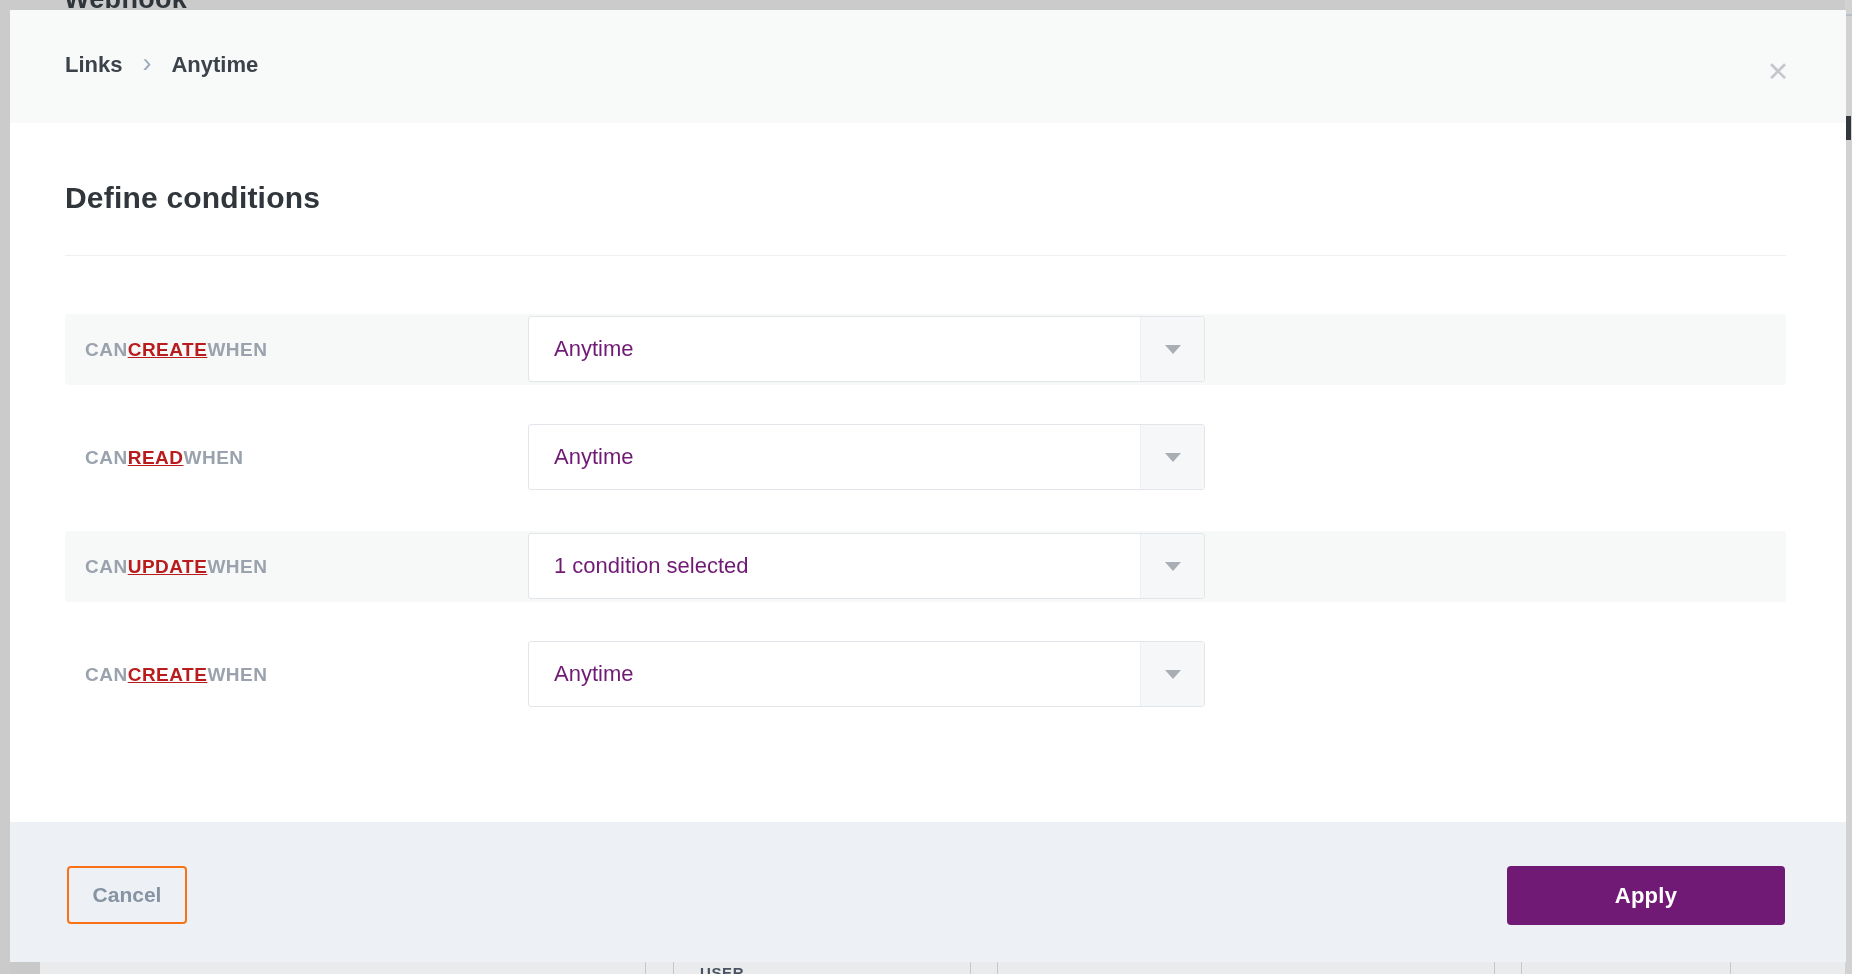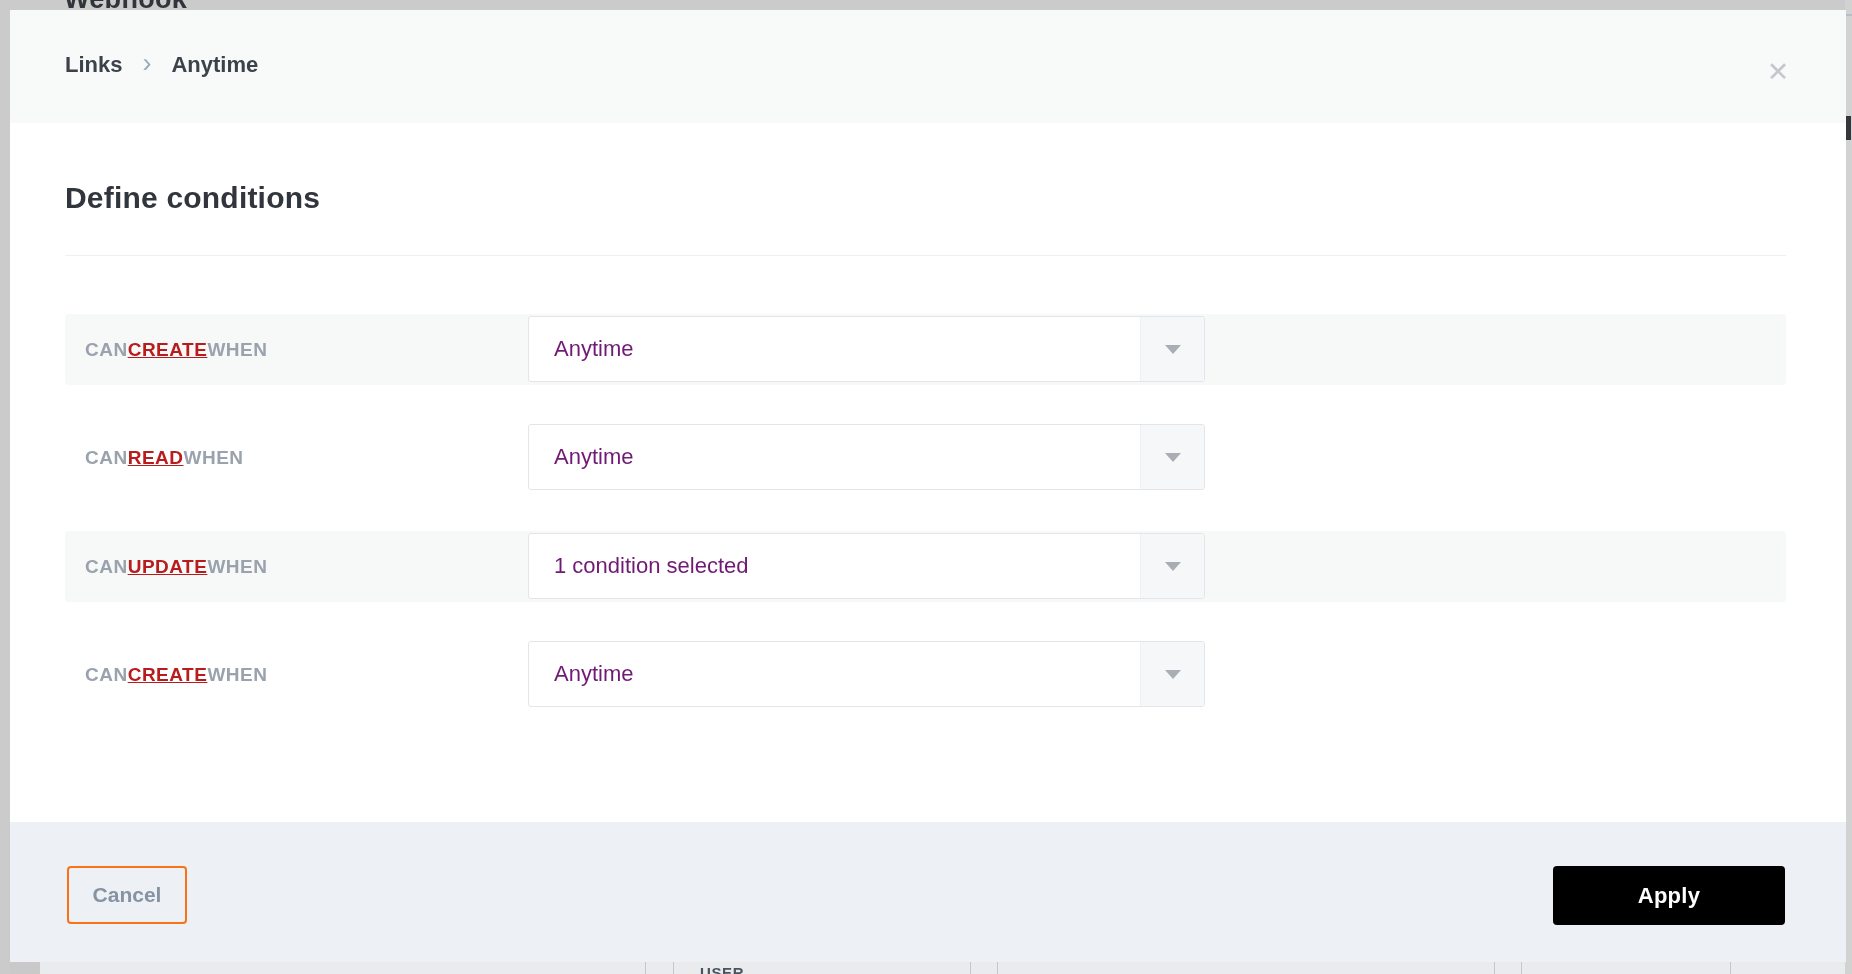--- a/index.html
+++ b/index.html
@@ -94,22 +94,22 @@
     position:absolute;left:0;bottom:0;width:100%;height:140px;background:#edf0f4;
   }
   .btn{box-sizing:border-box;border-radius:4px;cursor:pointer;
     font-family:"Liberation Sans","DejaVu Sans",sans-serif;}
   .btn-cancel{
     position:absolute;left:57px;top:44px;width:120px;height:58px;
     background:transparent;border:2px solid #f97316;
     font-size:21px;font-weight:600;color:#8593a2;
   }
   .btn-apply{
-    position:absolute;right:61px;top:44px;width:232px;height:59px;
-    background:#000000;border:none;
+    position:absolute;right:61px;top:44px;width:278px;height:59px;
+    background:#701a75;border:none;
     font-size:22px;font-weight:700;color:#ffffff;letter-spacing:.3px;
   }
 </style>
 </head>
 <body>
 
 <div class="bg-layer">
   <div class="bg-top-text">Webhook</div>
   <div class="bg-right-strip">
     <div class="bg-right-line"></div>

